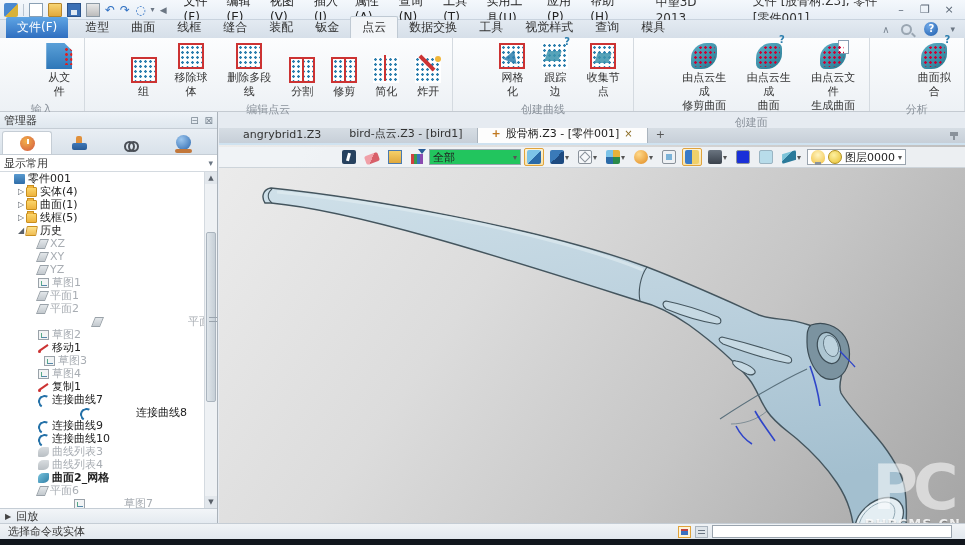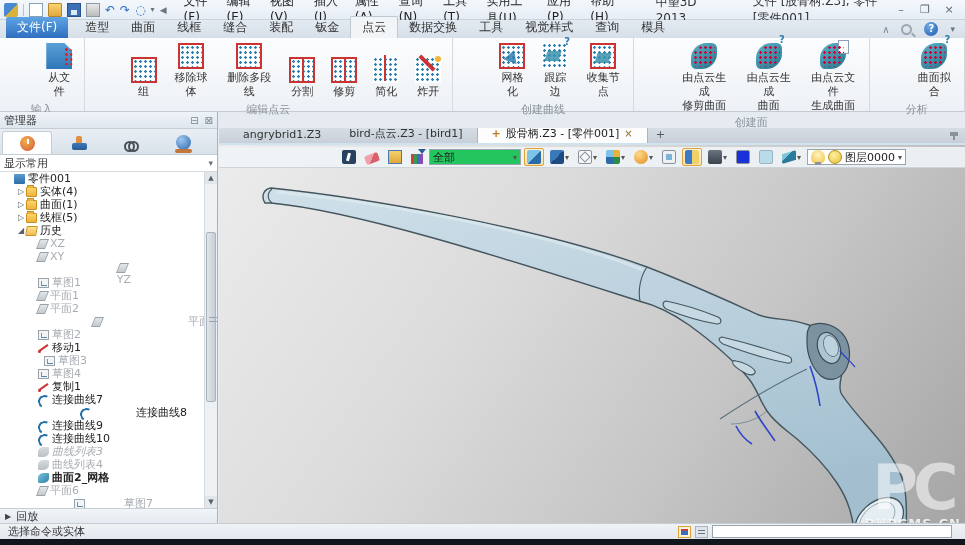--- a/index.html
+++ b/index.html
@@ -391,21 +391,21 @@
           <div class="trow gray" style="padding-left: 28px;">
             <span class="arrow"></span>
             <span class="tico t-plane"></span>
             <span class="tlabel">XZ</span>
           </div>
           <div class="trow gray" style="padding-left: 28px;">
             <span class="arrow"></span>
             <span class="tico t-plane"></span>
             <span class="tlabel">XY</span>
           </div>
-          <div class="trow gray" style="padding-left: 28px; flex-direction: column;">
+          <div class="trow gray" style="padding-left: 28px;">
             <span class="arrow"></span>
             <span class="tico t-plane"></span>
             <span class="tlabel">YZ</span>
           </div>
           <div class="trow gray" style="padding-left: 28px;">
             <span class="arrow"></span>
             <span class="tico t-sketch"></span>
             <span class="tlabel">草图1</span>
           </div>
           <div class="trow gray" style="padding-left: 28px;">
@@ -461,21 +461,21 @@
           <div class="trow" style="padding-left: 28px;">
             <span class="arrow"></span>
             <span class="tico t-curve"></span>
             <span class="tlabel">连接曲线9</span>
           </div>
           <div class="trow" style="padding-left: 28px;">
             <span class="arrow"></span>
             <span class="tico t-curve"></span>
             <span class="tlabel">连接曲线10</span>
           </div>
-          <div class="trow gray" style="padding-left: 28px; font-style: italic;">
+          <div class="trow gray" style="padding-left: 28px;">
             <span class="arrow"></span>
             <span class="tico t-list"></span>
             <span class="tlabel">曲线列表3</span>
           </div>
           <div class="trow gray" style="padding-left: 28px;">
             <span class="arrow"></span>
             <span class="tico t-list"></span>
             <span class="tlabel">曲线列表4</span>
           </div>
           <div class="trow bold" style="padding-left: 28px;">

